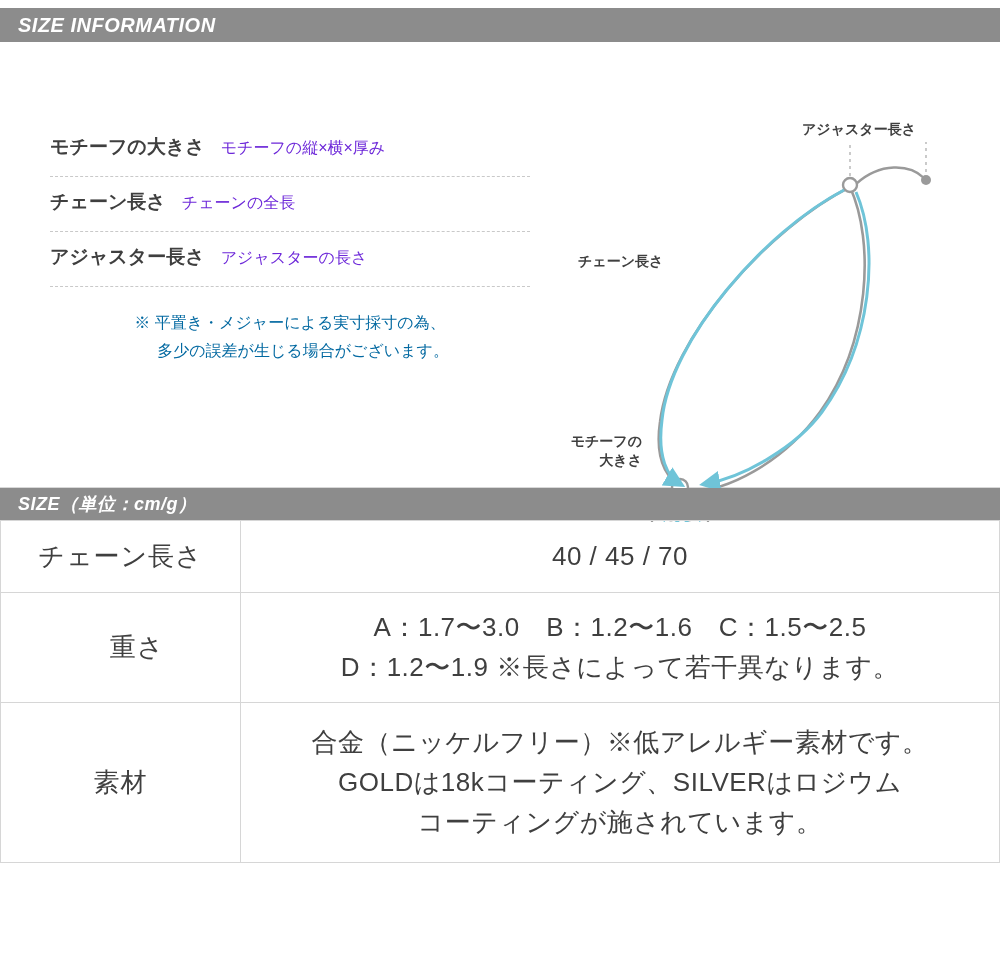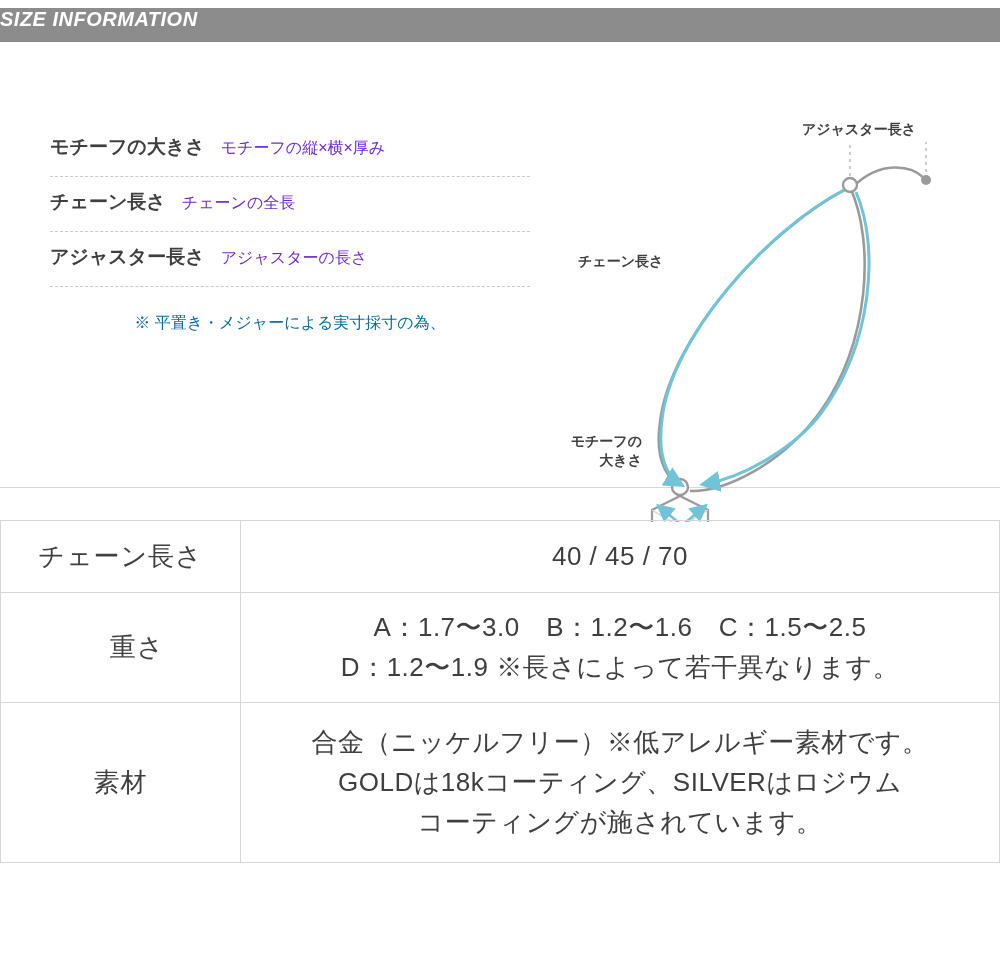--- a/index.html
+++ b/index.html
@@ -17,20 +17,22 @@
   }
 
   
   .bar {
     background: #8c8c8c;
     color: #ffffff;
     font-style: italic;
     font-weight: bold;
     letter-spacing: 0.5px;
     display: flex;
+    align-items: center;
+    padding-left: 18px;
   }
   .bar-top {
     position: absolute;
     left: 0; top: 8px;
     width: 1000px; height: 34px;
     font-size: 20px;
   }
   .bar-mid {
     position: absolute;
     left: 0; top: 488px;
@@ -155,20 +157,21 @@
         <span class="def-desc">チェーンの全長</span>
       </div>
 
       <div class="def-row">
         <span class="def-term">アジャスター長さ</span>
         <span class="def-desc">アジャスターの長さ</span>
       </div>
 
       <div class="note">
         <span>※ 平置き・メジャーによる実寸採寸の為、</span>
+        <span class="note-indent">多少の誤差が生じる場合がございます。</span>
       </div>
     </div>
 
     <div class="diagram">
       <svg width="470" height="430" viewBox="0 0 470 430" xmlns="http://www.w3.org/2000/svg">
 
         <path d="M330 95 C 250 135, 150 245, 140 330 C 134 372, 150 392, 168 398" fill="none" stroke="#9a9a9a" stroke-width="2.6"></path>
         <path d="M330 95 C 355 150, 350 250, 300 320 C 262 372, 205 400, 170 399" fill="none" stroke="#9a9a9a" stroke-width="2.6"></path>
 
         <path d="M336 92 C 360 70, 390 72, 404 86" fill="none" stroke="#9a9a9a" stroke-width="2.4"></path>
@@ -204,20 +207,23 @@
 
       <div class="diag-label lbl-adjuster">アジャスター長さ</div>
       <div class="diag-label lbl-chain">チェーン長さ</div>
       <div class="diag-label lbl-motif">
         <span>モチーフの</span><br>
         <span>大きさ</span>
       </div>
     </div>
   </div>
 
+  <div class="bar bar-mid">
+    <span>SIZE（単位：cm/g）</span>
+  </div>
 
   <table class="size-table">
     <tbody>
       <tr class="row-chain">
         <td class="th">チェーン長さ</td>
         <td class="val">
           <div>40 / 45 / 70</div>
         </td>
       </tr>
       <tr class="row-weight">

